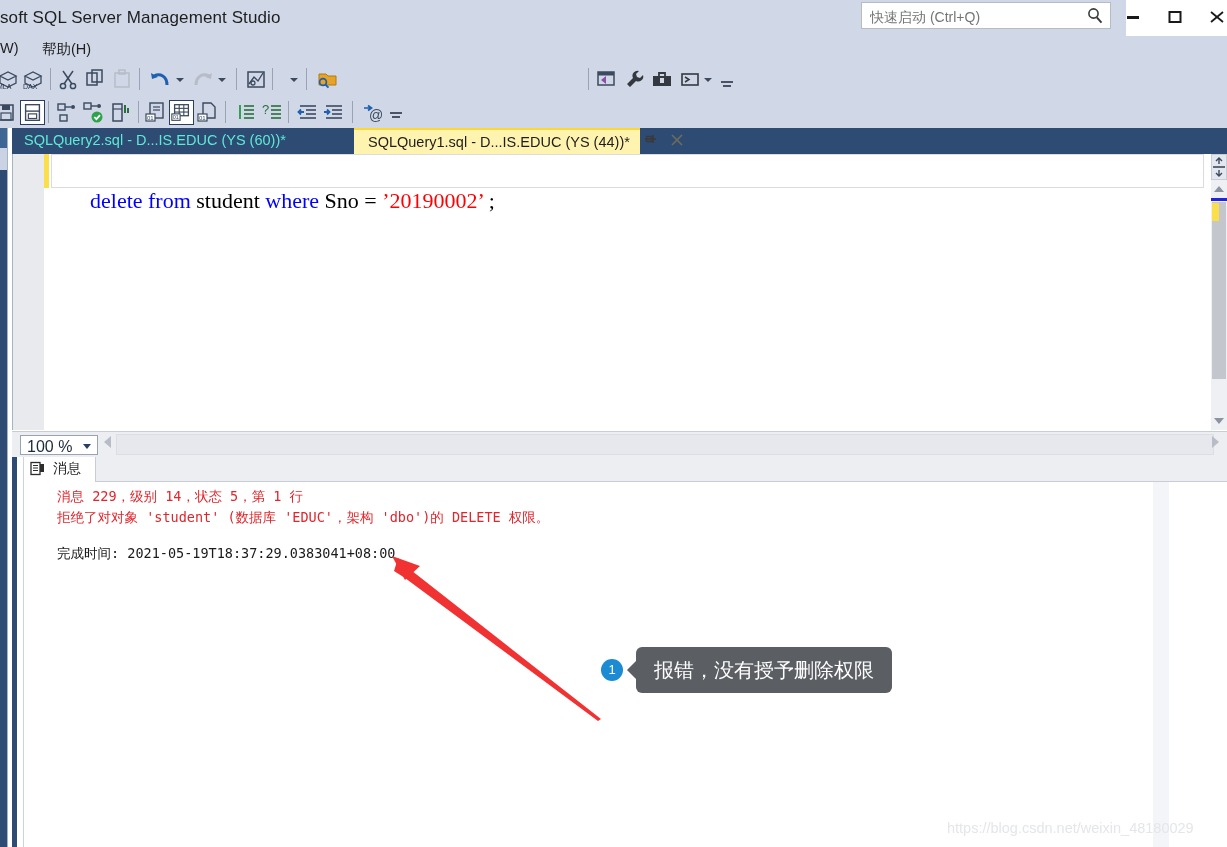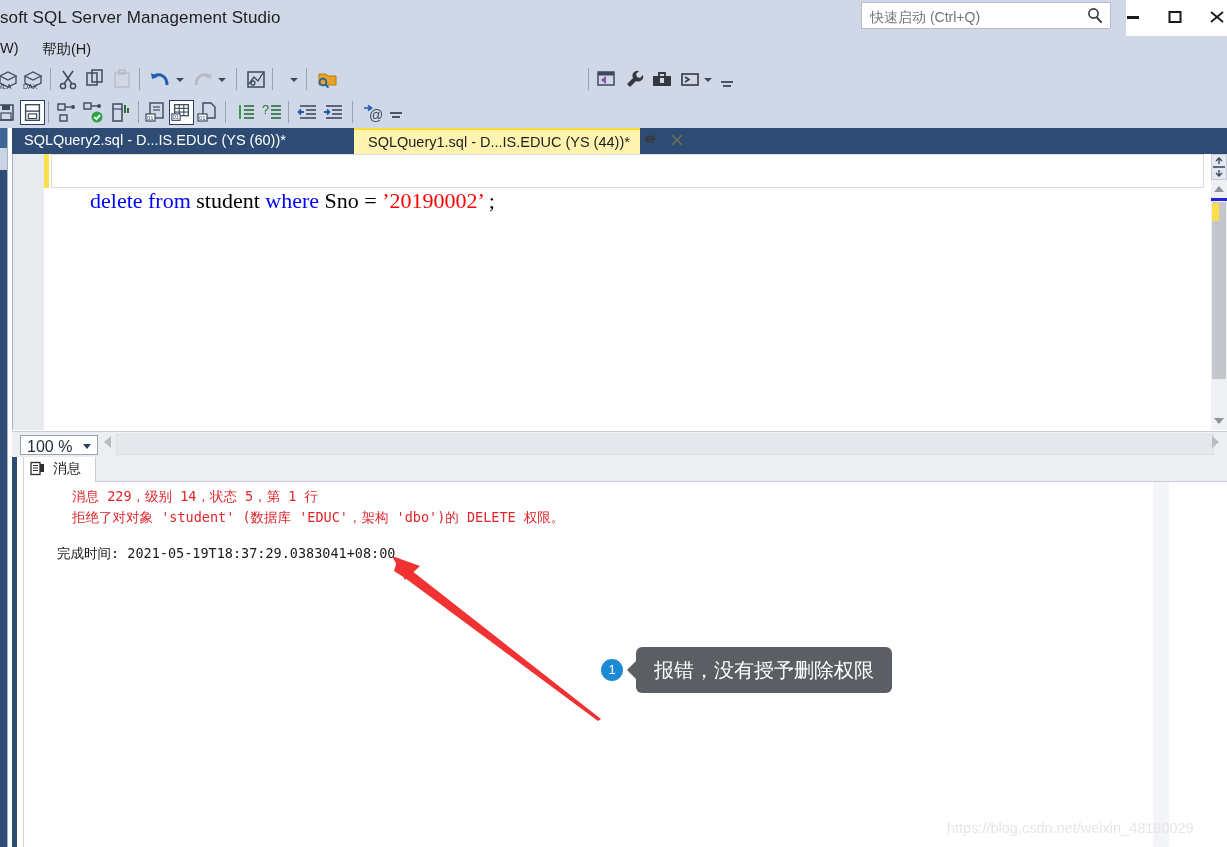--- a/index.html
+++ b/index.html
@@ -80,21 +80,21 @@
   .strip-tabbit{position:absolute;left:0;top:0;width:7px;height:20px;background:#3e6694;}
   .strip-tabbit2{position:absolute;left:0;top:20px;width:7px;height:22px;background:#c9d3e4;}
 
   
   .tabstrip{position:absolute;left:12px;top:128px;width:1215px;height:26px;background:#2d4b73;}
   .tab{
     position:absolute;top:0;height:26px;font-size:14.5px;white-space:nowrap;
     box-sizing:border-box;
   }
   .tab-inactive{
-    left:0;padding:4px 12px 0 12px;color:#ffffff;background:#2d4b73;
+    left:0;padding:4px 12px 0 12px;color:#5eead4;background:#2d4b73;
   }
   .tab-active{
     left:342px;padding:4px 10px 0 14px;color:#1e1e1e;background:#fff3b0;
     border-top:2px solid #fdd835;
   }
   .tab-icons{position:absolute;left:630px;top:3px;width:60px;height:22px;}
 
   
   .editor{
     position:absolute;left:12px;top:154px;width:1199px;height:276px;background:#ffffff;
@@ -153,21 +153,21 @@
     background:#ffffff;border-right:1px solid #c8ccd6;box-sizing:border-box;
     font-size:14px;color:#1e1e1e;white-space:nowrap;
   }
   .res-tab .ico{display:inline-block;vertical-align:-3px;margin-right:4px;}
   .res-body{position:absolute;left:13px;top:25px;width:1202px;height:365px;background:#ffffff;}
   .msg-line{
     position:absolute;left:0;
     font-family:"DejaVu Sans Mono","Liberation Mono",monospace;
     font-size:13.5px;white-space:pre;
   }
-  .msg-red{color:#e0252b;margin-left:15px;}
+  .msg-red{color:#e0252b;}
   .msg-black{color:#1a1a1a;}
   .res-vscroll{position:absolute;right:0;top:25px;width:16px;height:365px;background:#f4f5f8;}
 
   
   .anno-svg{position:absolute;left:0;top:0;width:1227px;height:847px;pointer-events:none;}
   .callout{
     position:absolute;left:636px;top:647px;height:46px;
     background:#5b5f63;border-radius:6px;color:#ffffff;
     font-size:20px;line-height:46px;padding:0 18px;white-space:nowrap;
   }

